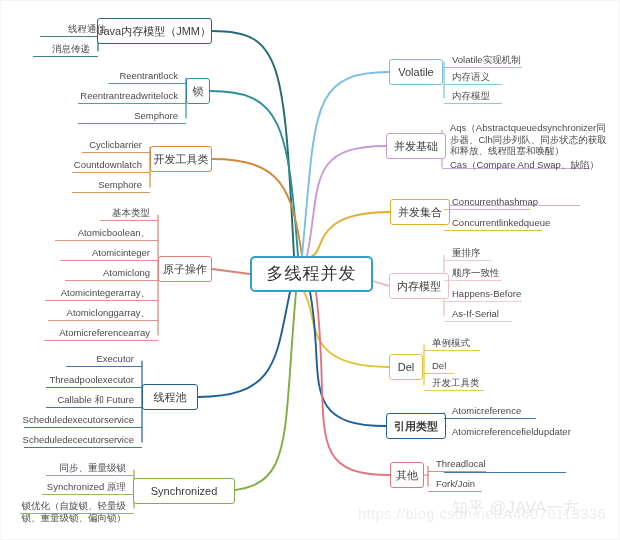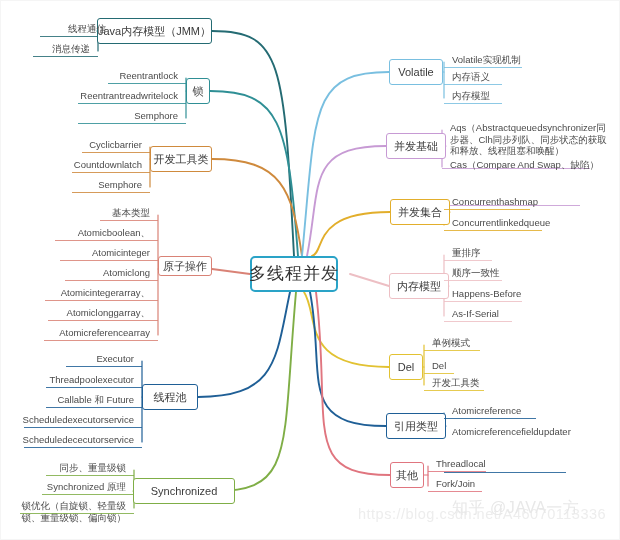--- a/index.html
+++ b/index.html
@@ -108,21 +108,21 @@
       <path d="M 424 345 L 424 385" fill="none" stroke="#e2c232" stroke-width="1.2" stroke-linecap="round"></path>
       <path d="M 423 367 L 424 367" fill="none" stroke="#e2c232" stroke-width="1.2" stroke-linecap="round"></path>
       <path d="M 386 426 C 296 426 326 376 310 292" fill="none" stroke="#1f5f96" stroke-width="1.9" stroke-linecap="round"></path>
       <path d="M 444 413 L 444 434" fill="none" stroke="#1f5f96" stroke-width="1.2" stroke-linecap="round"></path>
       <path d="M 446 426 L 444 426" fill="none" stroke="#1f5f96" stroke-width="1.2" stroke-linecap="round"></path>
       <path d="M 390 475 C 300 475 332 425 316 292" fill="none" stroke="#e0757f" stroke-width="1.9" stroke-linecap="round"></path>
       <path d="M 428 466 L 428 486" fill="none" stroke="#e0757f" stroke-width="1.2" stroke-linecap="round"></path>
       <path d="M 424 475 L 428 475" fill="none" stroke="#e0757f" stroke-width="1.2" stroke-linecap="round"></path>
     </svg>
   <div id="nodes">
-      <div class="node root" style="left:250px;top:256px;width:88px;height:36px;border-color:#2aa3c7;">
+      <div class="node root" style="left:250px;top:256px;width:123px;height:36px;border-color:#2aa3c7;">
         <span>多线程并发</span>
       </div>
       <div class="node branch" style="left:97px;top:18px;width:115px;height:26px;border-color:#246b73;">
         <span>Java内存模型（JMM）</span>
       </div>
       <div class="leaf" style="right:514px;top:23px;text-align:left;max-width:84px;">线程通信</div>
       <div class="leaf-underline" style="left:40px;top:36px;width:58px;border-color:#246b73;opacity:.85;"></div>
       <div class="leaf" style="right:530px;top:43px;text-align:right;max-width:84px;">消息传递</div>
       <div class="leaf-underline" style="left:33px;top:56px;width:65px;border-color:#246b73;opacity:.85;"></div>
       <div class="node branch" style="left:186px;top:78px;width:24px;height:26px;border-color:#2f8f95;">
@@ -136,21 +136,21 @@
       <div class="leaf-underline" style="left:78px;top:123px;width:108px;border-color:#2f8f95;opacity:.85;"></div>
       <div class="node branch" style="left:150px;top:146px;width:62px;height:26px;border-color:#cf8a3d;">
         <span>开发工具类</span>
       </div>
       <div class="leaf" style="right:478px;top:139px;text-align:right;max-width:136px;">Cyclicbarrier</div>
       <div class="leaf-underline" style="left:82px;top:152px;width:68px;border-color:#cf8a3d;opacity:.85;"></div>
       <div class="leaf" style="right:478px;top:159px;text-align:right;max-width:136px;">Countdownlatch</div>
       <div class="leaf-underline" style="left:72px;top:172px;width:78px;border-color:#cf8a3d;opacity:.85;"></div>
       <div class="leaf" style="right:478px;top:179px;text-align:right;max-width:136px;">Semphore</div>
       <div class="leaf-underline" style="left:72px;top:192px;width:78px;border-color:#cf8a3d;opacity:.85;"></div>
-      <div class="node branch" style="left:158px;top:256px;width:54px;height:20px;border-color:#d98276;">
+      <div class="node branch" style="left:158px;top:256px;width:54px;height:26px;border-color:#d98276;">
         <span>原子操作</span>
       </div>
       <div class="leaf" style="right:470px;top:207px;text-align:right;max-width:144px;">基本类型</div>
       <div class="leaf-underline" style="left:100px;top:220px;width:58px;border-color:#d98276;opacity:.85;"></div>
       <div class="leaf" style="right:470px;top:227px;text-align:right;max-width:144px;">Atomicboolean、</div>
       <div class="leaf-underline" style="left:55px;top:240px;width:103px;border-color:#d98276;opacity:.85;"></div>
       <div class="leaf" style="right:470px;top:247px;text-align:right;max-width:144px;">Atomicinteger</div>
       <div class="leaf-underline" style="left:60px;top:260px;width:98px;border-color:#d98276;opacity:.85;"></div>
       <div class="leaf" style="right:470px;top:267px;text-align:right;max-width:144px;">Atomiclong</div>
       <div class="leaf-underline" style="left:65px;top:280px;width:93px;border-color:#d98276;opacity:.85;"></div>
@@ -218,21 +218,21 @@
       <div class="leaf-underline" style="left:444px;top:321px;width:68px;border-color:#edbfc4;opacity:.85;"></div>
       <div class="node branch" style="left:389px;top:354px;width:34px;height:26px;border-color:#e2c232;">
         <span>Del</span>
       </div>
       <div class="leaf" style="left:432px;top:337px;">单例模式</div>
       <div class="leaf-underline" style="left:424px;top:350px;width:56px;border-color:#e2c232;opacity:.85;"></div>
       <div class="leaf" style="left:432px;top:360px;">Del</div>
       <div class="leaf-underline" style="left:424px;top:373px;width:30px;border-color:#e2c232;opacity:.85;"></div>
       <div class="leaf" style="left:432px;top:377px;">开发工具类</div>
       <div class="leaf-underline" style="left:424px;top:390px;width:60px;border-color:#e2c232;opacity:.85;"></div>
-      <div class="node branch" style="left:386px;top:413px;width:60px;height:26px;border-color:#1f5f96;">
+      <div class="node branch" style="left:386px;top:413px;width:60px;height:26px;border-color:#1f5f96;font-weight:bold;">
         <span>引用类型</span>
       </div>
       <div class="leaf" style="left:452px;top:405px;">Atomicreference</div>
       <div class="leaf-underline" style="left:444px;top:418px;width:92px;border-color:#1f5f96;opacity:.85;"></div>
       <div class="leaf multi" style="left:452px;top:426px;width:162px;">Atomicreferencefieldupdater</div>
       <div class="leaf-underline" style="left:444px;top:472px;width:122px;border-color:#1f5f96;opacity:.85;"></div>
       <div class="node branch" style="left:390px;top:462px;width:34px;height:26px;border-color:#e0757f;">
         <span>其他</span>
       </div>
       <div class="leaf" style="left:436px;top:458px;">Threadlocal</div>

